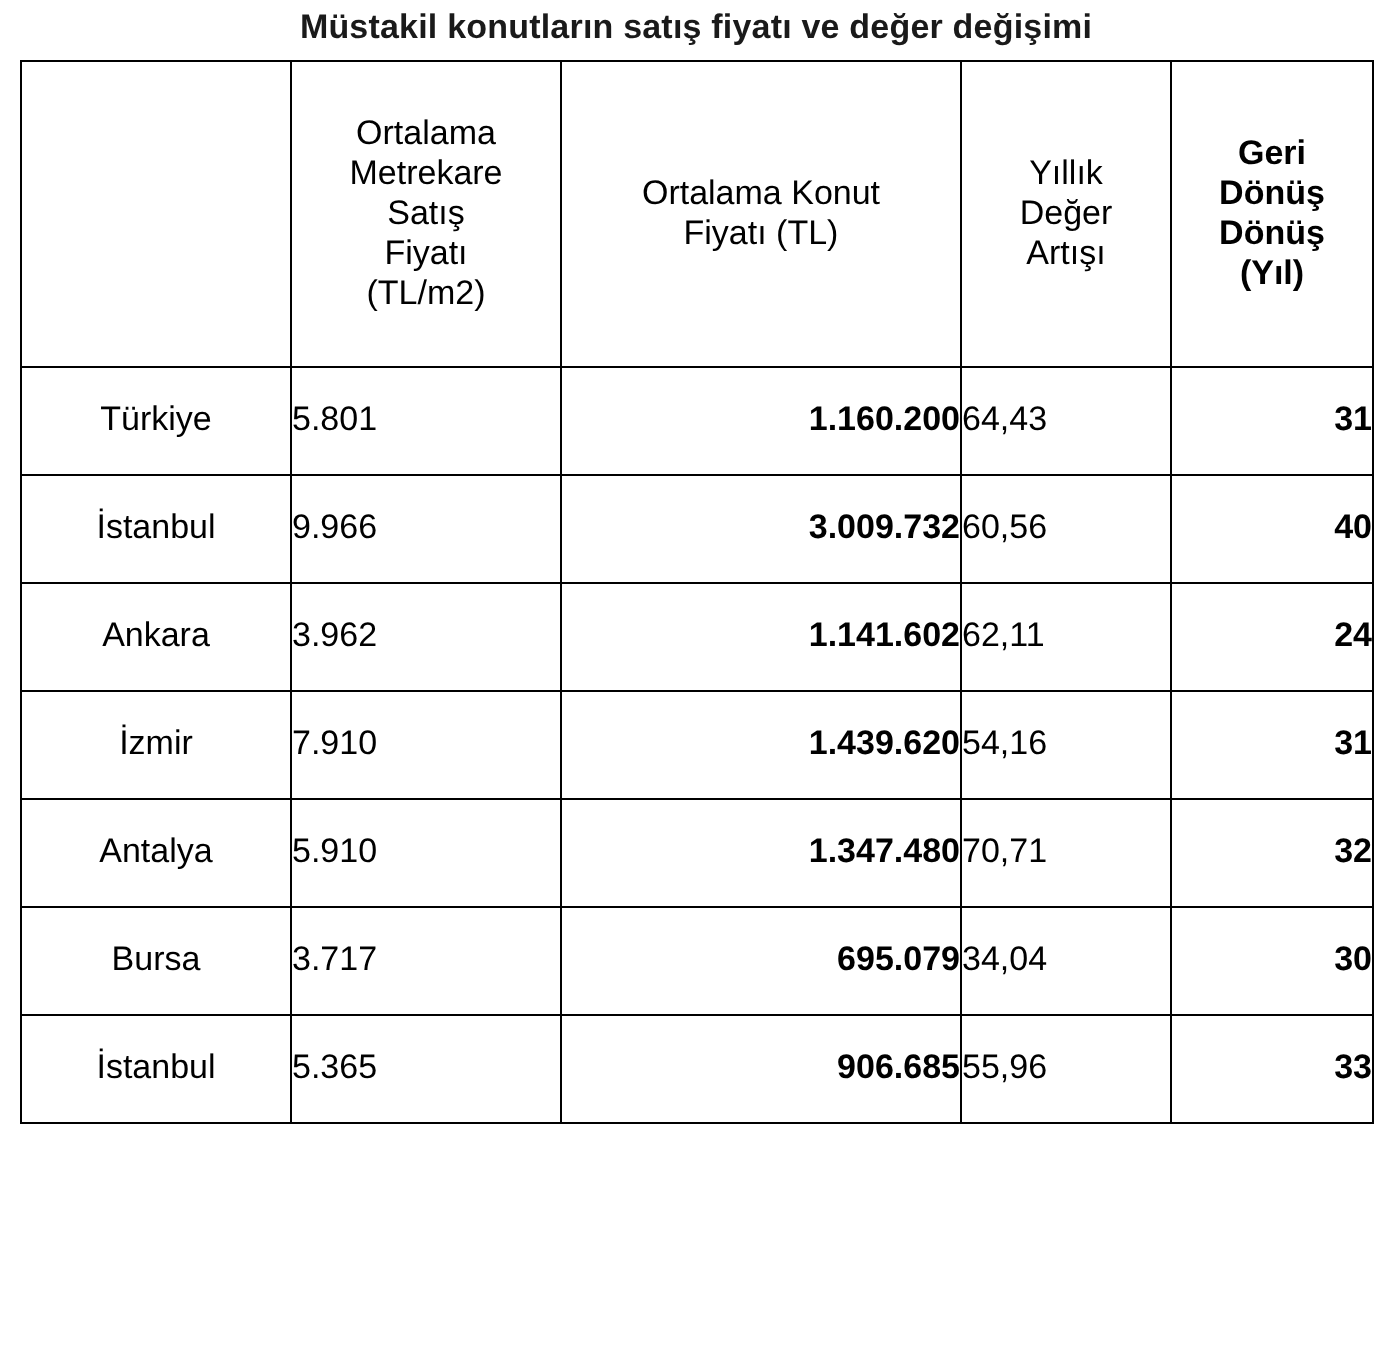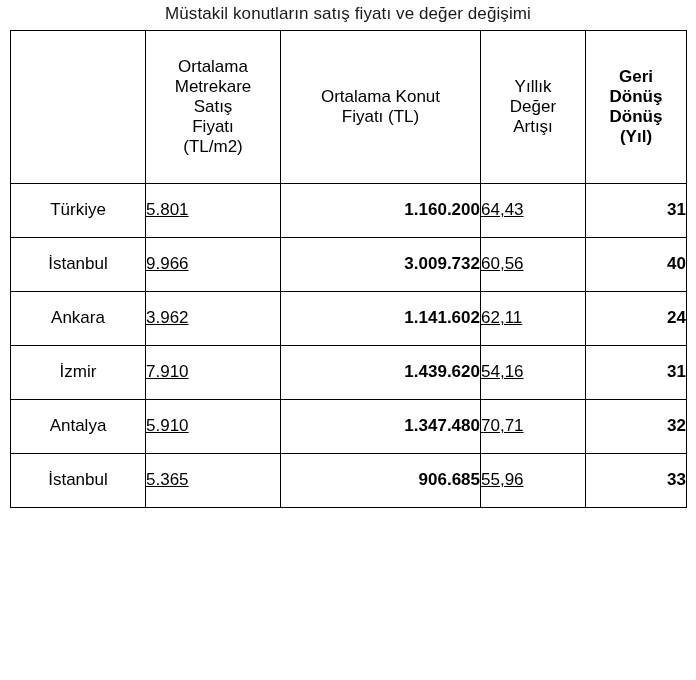--- a/index.html
+++ b/index.html
@@ -20,20 +20,21 @@
     height: 680px;
     box-sizing: border-box;
   }
   .title {
     text-align: center;
     font-size: 17px;
     color: #1a1a1a;
     padding: 4px 0 6px 0;
     letter-spacing: 0.1px;
     white-space: nowrap;
+    font-weight: bold;
   }
   table.data-table {
     border-collapse: collapse;
     table-layout: fixed;
     width: 676px;
     margin: 0 10px;
     font-size: 17px;
   }
   table.data-table th,
   table.data-table td {
@@ -74,21 +75,20 @@
     height: 53px;
     line-height: 1.1;
   }
   td.label {
     text-align: center;
     padding-left: 14px;
   }
   td.num-left {
     text-align: left;
     padding-left: 10px;
-    text-decoration: underline;
   }
   td.num-right {
     text-align: right;
     padding-right: 10px;
     font-weight: bold;
   }
 </style>
 </head>
 <body>
 
@@ -173,20 +173,27 @@
           <td class="num-right">31</td>
         </tr>
         <tr>
           <td class="label">Antalya</td>
           <td class="num-left">5.910</td>
           <td class="num-right">1.347.480</td>
           <td class="num-left">70,71</td>
           <td class="num-right">32</td>
         </tr>
         <tr>
+          <td class="label">Bursa</td>
+          <td class="num-left">3.717</td>
+          <td class="num-right">695.079</td>
+          <td class="num-left">34,04</td>
+          <td class="num-right">30</td>
+        </tr>
+        <tr>
           <td class="label">İstanbul</td>
           <td class="num-left">5.365</td>
           <td class="num-right">906.685</td>
           <td class="num-left">55,96</td>
           <td class="num-right">33</td>
         </tr>
       </tbody>
   </table>
 
 </div>

